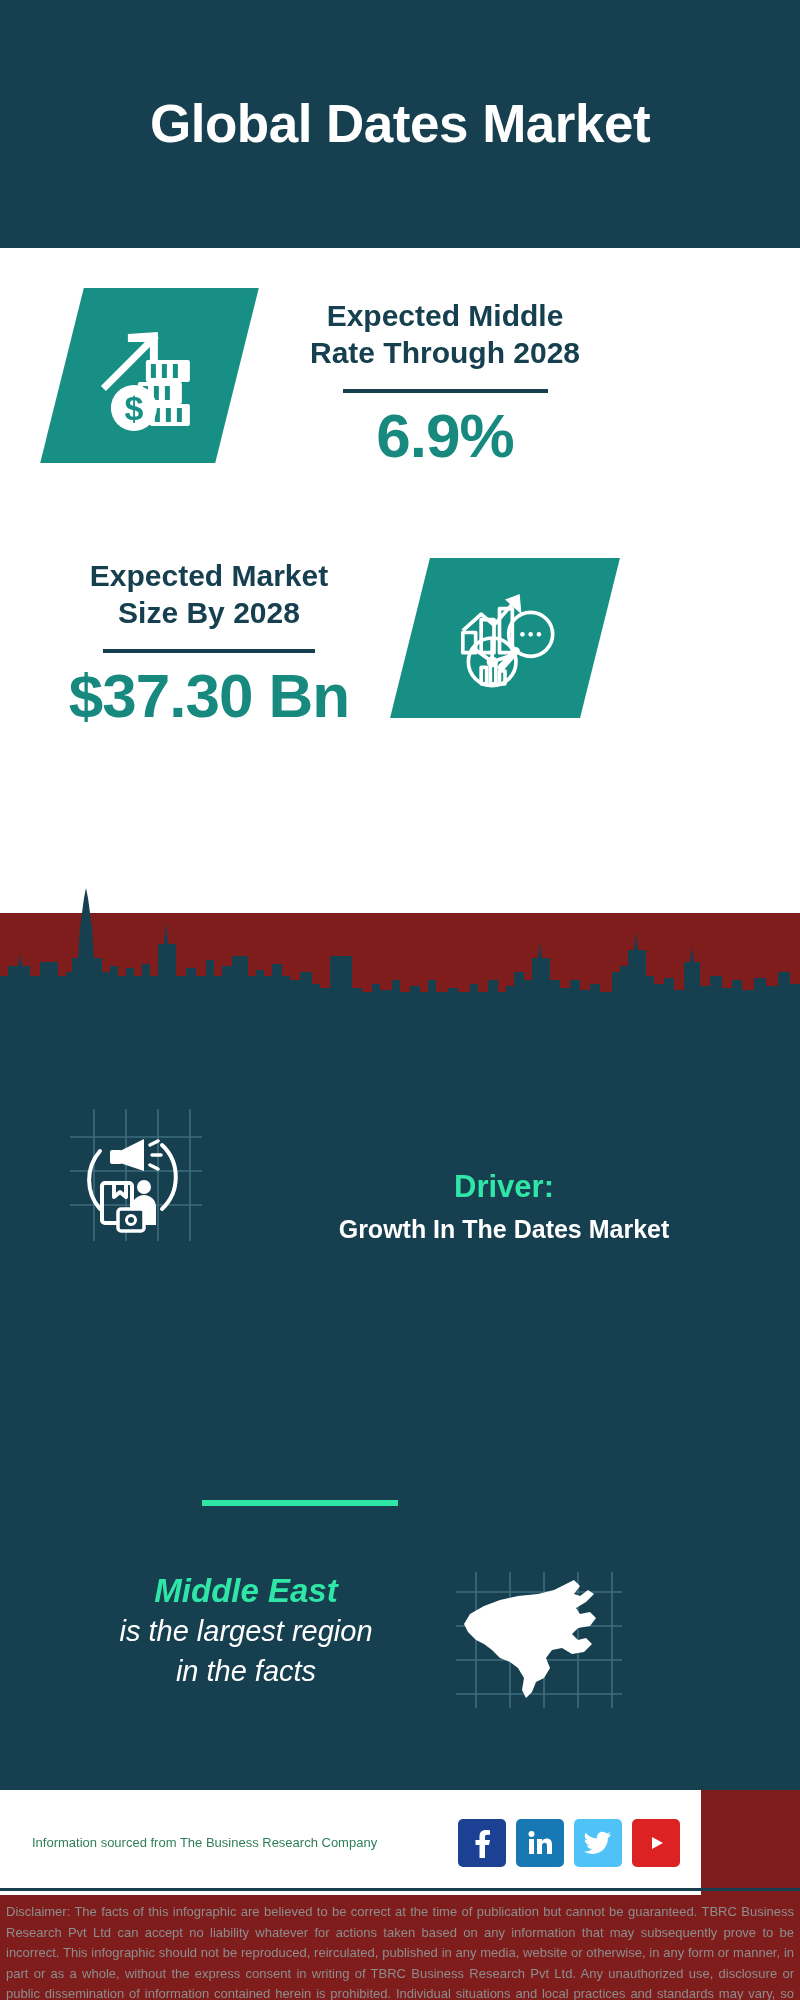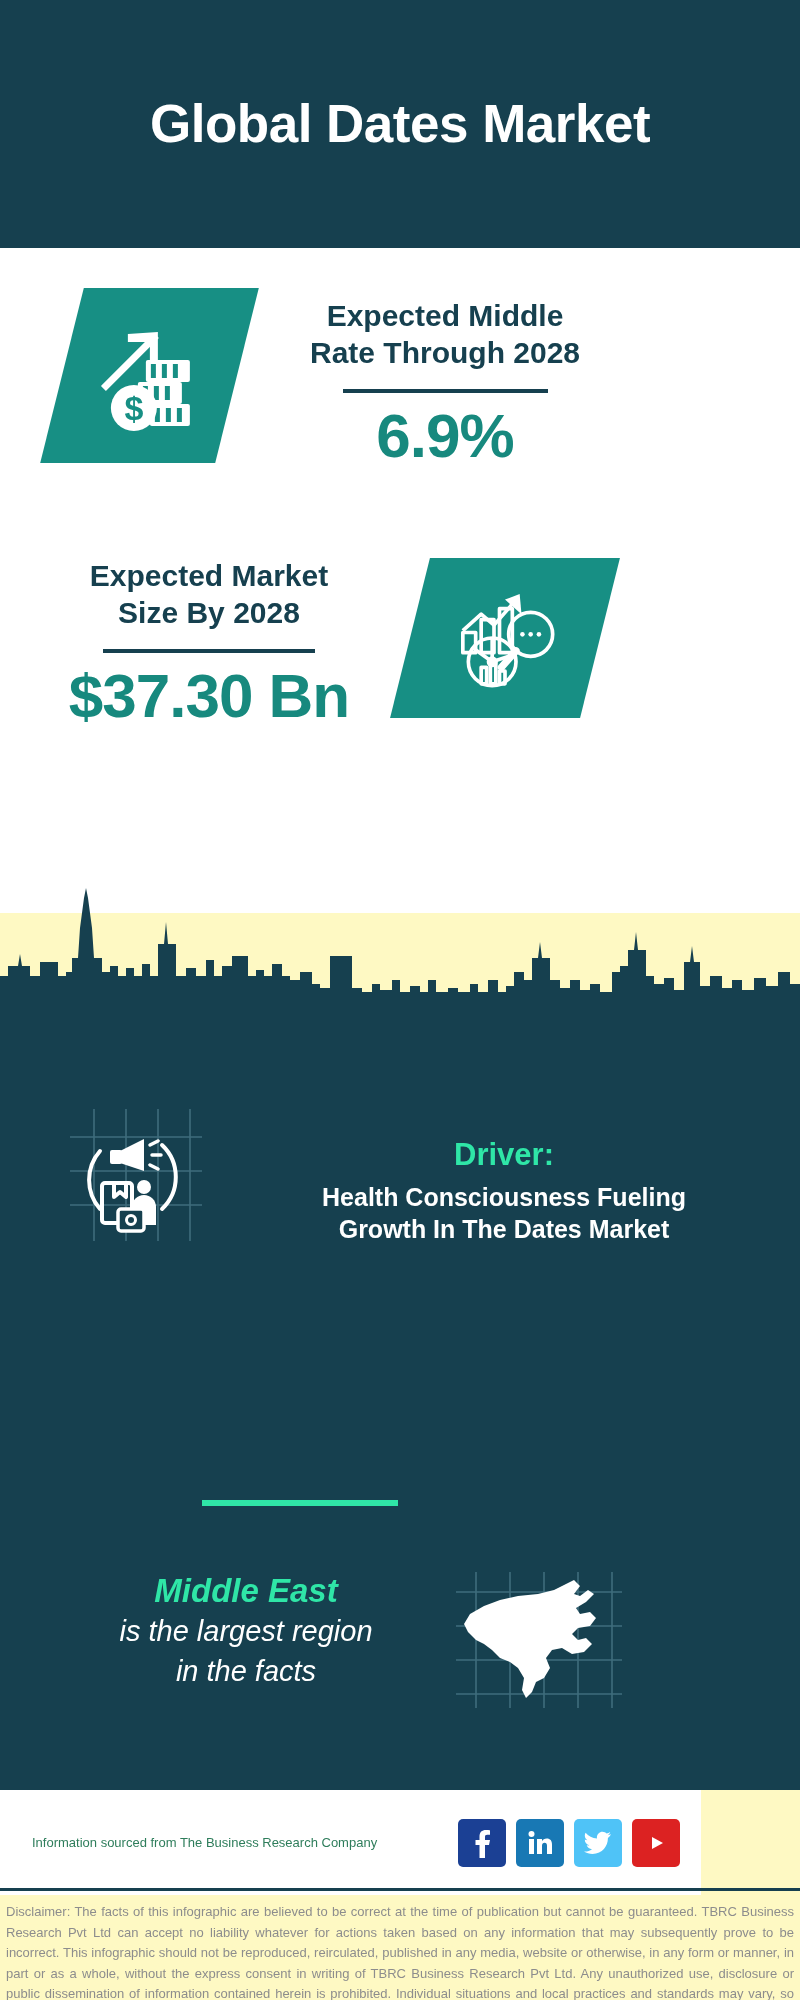--- a/index.html
+++ b/index.html
@@ -9,21 +9,21 @@
     height: 2000px;
     background: #ffffff;
     font-family: "Liberation Sans", sans-serif;
     overflow: hidden;
   }
 
   .page {
     position: relative;
     width: 800px;
     height: 2000px;
-    background: #fef9c3;
+    background: #7f1d1d;
   }
 
   
   .header {
     position: absolute;
     left: 0; top: 0;
     width: 800px; height: 248px;
     background: #16404f;
     display: flex;
     align-items: center;
@@ -392,21 +392,20 @@
           </g>
 
           <g fill="none" stroke="#ffffff" stroke-width="3.5">
             <rect x="52" y="104" width="26" height="22" rx="3" fill="#16404f"></rect>
           </g>
           <circle cx="65" cy="115" r="4.5" fill="none" stroke="#ffffff" stroke-width="3"></circle>
         </svg>
       </div>
       <div class="driver-copy">
         <div class="driver-heading">Driver:</div>
-        <div class="driver-body">Health Consciousness Fueling</div>
         <div class="driver-body">Growth In The Dates Market</div>
       </div>
     </div>
 
     <div class="mid-divider"></div>
 
     <div class="region-row">
       <div class="region-copy">
         <div class="region-name">Middle East</div>
         <div class="region-sub">is the largest region</div>

